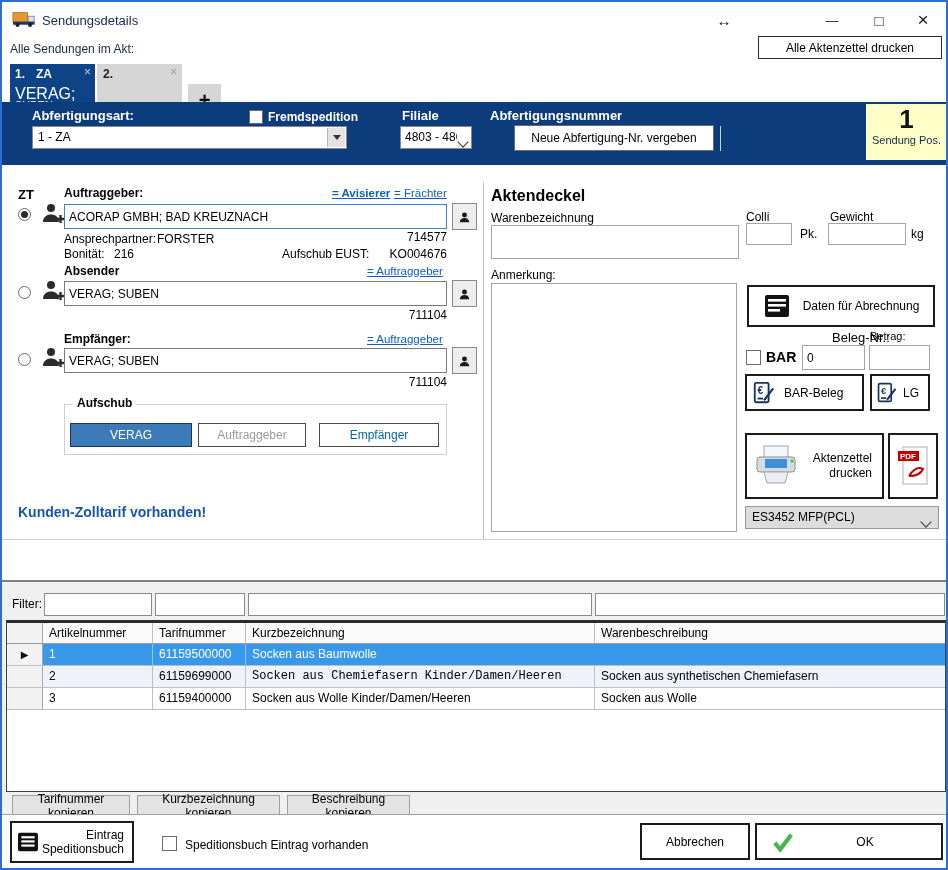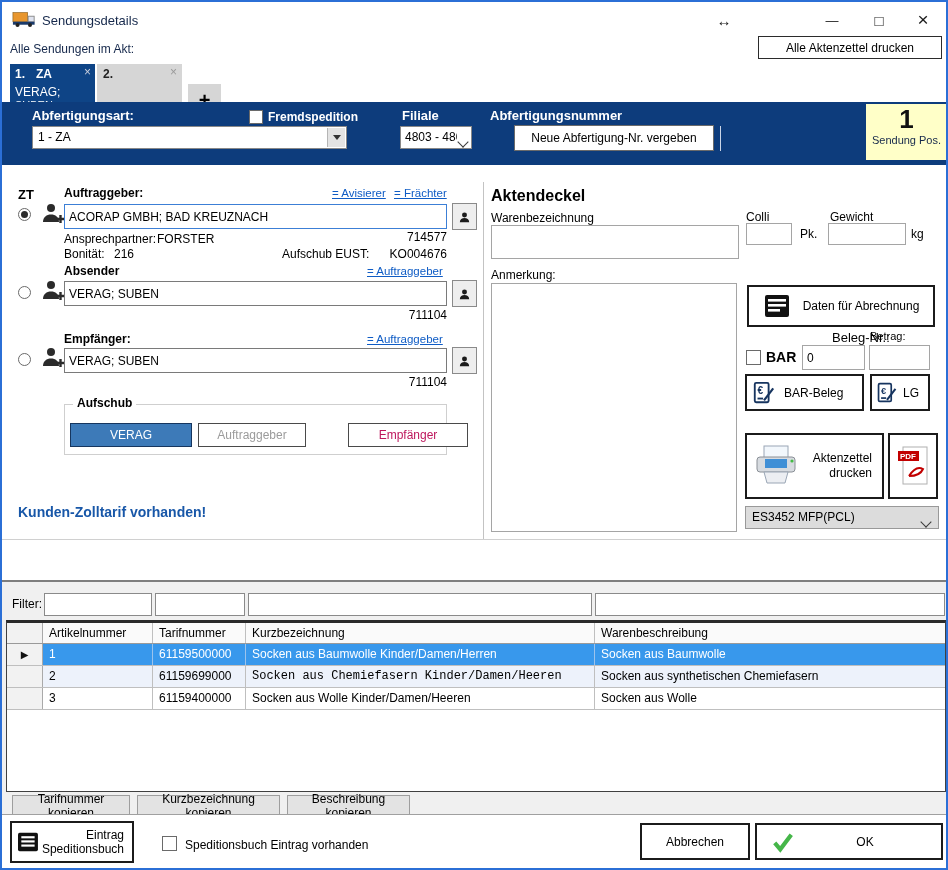--- a/index.html
+++ b/index.html
@@ -50,21 +50,21 @@
   <span class="wc" style="left:861px;">□</span>
   <span class="wc" style="left:903px;width:36px;font-size:19px;">×</span>
 
   <span class="abs nav" style="left:8px;top:40px;">Alle Sendungen im Akt:</span>
   <button class="btn" style="left:756px;top:34px;width:184px;height:23px;border-width:1px;">Alle Aktenzettel drucken</button>
 
   <div class="abs" style="left:8px;top:62px;width:85px;height:53px;background:#0e4486;color:#fff;">
     <span class="abs b" style="left:5px;top:3px;font-size:12px;">1.</span>
     <span class="abs b" style="left:26px;top:3px;font-size:12px;">ZA</span>
     <span class="abs" style="right:4px;top:1px;color:#c9cfdd;font-size:12px;">×</span>
-    <span class="abs" style="left:5px;top:21px;font-size:12px;">VERAG;</span>
+    <span class="abs" style="left:5px;top:21px;font-size:16px;">VERAG;</span>
     <span class="abs" style="left:5px;top:35px;font-size:11px;">SUBEN</span>
   </div>
   <div class="abs" style="left:95px;top:62px;width:85px;height:53px;background:#d6d6d6;color:#222;">
     <span class="abs b" style="left:6px;top:3px;font-size:12px;">2.</span>
     <span class="abs" style="right:5px;top:1px;color:#9a9a9a;font-size:12px;">×</span>
   </div>
   <div class="abs" style="left:186px;top:82px;width:33px;height:33px;background:#d6d6d6;display:flex;align-items:center;justify-content:center;font-size:20px;font-weight:bold;cursor:pointer;">+</div>
 
   <div class="abs" style="left:0;top:100px;width:944px;height:63px;background:#0d3c7c;">
     <span class="abs b" style="left:30px;top:6px;color:#fff;font-size:13px;">Abfertigungsart:</span>
@@ -91,21 +91,21 @@
   </div>
 
   <span class="abs b" style="left:16px;top:185px;font-size:13px;">ZT</span>
   <span class="radio on" style="left:16px;top:206px;"></span>
   <svg class="abs" style="left:40px;top:200px;" width="24" height="24" viewBox="0 0 24 24">
     <circle cx="9" cy="6" r="4" fill="#2b2b2b"></circle>
       <path d="M1 20c0-5 3.6-7.5 8-7.5s8 2.5 8 7.5z" fill="#2b2b2b"></path>
     <path d="M18.5 13v8M14.5 17h8" stroke="#2b2b2b" stroke-width="2.4"></path>
   </svg>
   <span class="abs b" style="left:62px;top:184px;">Auftraggeber:</span>
-  <span class="abs lnk" style="left:330px;top:185px;">= Avisierer</span>
+  <span class="abs lnk" style="left:330px;top:185px;font-weight:bold;">= Avisierer</span>
   <span class="abs lnk" style="left:392px;top:185px;">= Frächter</span>
   <input class="inp" style="left: 62px; top: 202px; width: 383px; height: 25px; border: 1px solid rgb(60, 127, 214);" value="ACORAP GMBH; BAD KREUZNACH">
   <button class="btn" style="left:450px;top:201px;width:25px;height:27px;border:1px solid #8a8a8a;background:#eee;">
     <svg width="16" height="16" viewBox="0 0 20 20">
       <circle cx="10" cy="6.5" r="4.5" fill="#1b1b1b"></circle>
         <path d="M1.5 19.5c0-5 4.2-7.5 8.5-7.5s8.5 2.5 8.5 7.5z" fill="#1b1b1b"></path>
     </svg>
   </button>
   <span class="abs" style="left:62px;top:230px;">Ansprechpartner:</span>
   <span class="abs" style="left:155px;top:230px;">FORSTER</span>
@@ -147,21 +147,21 @@
         <path d="M1.5 19.5c0-5 4.2-7.5 8.5-7.5s8.5 2.5 8.5 7.5z" fill="#1b1b1b"></path>
     </svg>
   </button>
   <span class="abs" style="left:380px;top:373px;width:65px;text-align:right;">711104</span>
 
   <div class="groupbox" style="left:62px;top:402px;width:383px;height:51px;">
     <span class="gb-label">Aufschub</span>
   </div>
   <button class="btn" style="left:68px;top:421px;width:122px;height:24px;background:#3d7ab8;color:#fff;border:1px solid #16365f;">VERAG</button>
   <button class="btn" style="left:196px;top:421px;width:108px;height:24px;color:#9b9b9b;border:1px solid #4a4a4a;">Auftraggeber</button>
-  <button class="btn" style="left:317px;top:421px;width:120px;height:24px;color:#be185d;border:1px solid #4a4a4a;margin-left:29px;">Empfänger</button>
+  <button class="btn" style="left:317px;top:421px;width:120px;height:24px;color:#0369a1;border:1px solid #4a4a4a;">Empfänger</button>
 
   <span class="abs b" style="left:16px;top:502px;font-size:14px;color:#1857a8;">Kunden-Zolltarif vorhanden!</span>
 
   <div class="abs" style="left:481px;top:180px;width:1px;height:357px;background:#c3c3c3;"></div>
   <div class="abs" style="left:0;top:537px;width:944px;height:1px;background:#d0d0d0;"></div>
 
   <span class="abs b" style="left:489px;top:185px;font-size:16px;">Aktendeckel</span>
   <span class="abs" style="left:489px;top:209px;">Warenbezeichnung</span>
   <input class="inp" style="left: 489px; top: 223px; width: 248px; height: 34px; border: 1px solid rgb(165, 165, 165);" value="">
   <span class="abs" style="left:744px;top:208px;">Colli</span>
@@ -247,21 +247,20 @@
         <div class="sel-cell"></div>
         <div class="cell" style="width:110px;">Artikelnummer</div>
         <div class="cell" style="width:93px;">Tarifnummer</div>
         <div class="cell" style="width:349px;">Kurzbezeichnung</div>
         <div class="cell" style="width:350px;border-right:none;">Warenbeschreibung</div>
       </div>
       <div class="grid-row" style="background:#3898ec;color:#fff;">
         <div class="sel-cell">▶</div>
         <div class="cell" style="width:110px;border-right-color:#9cc3ec;">1</div>
         <div class="cell" style="width:93px;border-right-color:#9cc3ec;">61159500000</div>
-        <div class="cell" style="width:349px;border-right-color:#9cc3ec;">Socken aus Baumwolle Kinder/Damen/Herren</div>
         <div class="cell" style="width:350px;border-right:none;">Socken aus Baumwolle</div>
       </div>
       <div class="grid-row" style="background:#edf2fb;">
         <div class="sel-cell"></div>
         <div class="cell" style="width:110px;">2</div>
         <div class="cell" style="width:93px;">61159699000</div>
         <div class="cell" style="width:349px;font-family:Liberation Mono, monospace;">Socken aus Chemiefasern Kinder/Damen/Heeren</div>
         <div class="cell" style="width:350px;border-right:none;">Socken aus synthetischen Chemiefasern</div>
       </div>
       <div class="grid-row">

